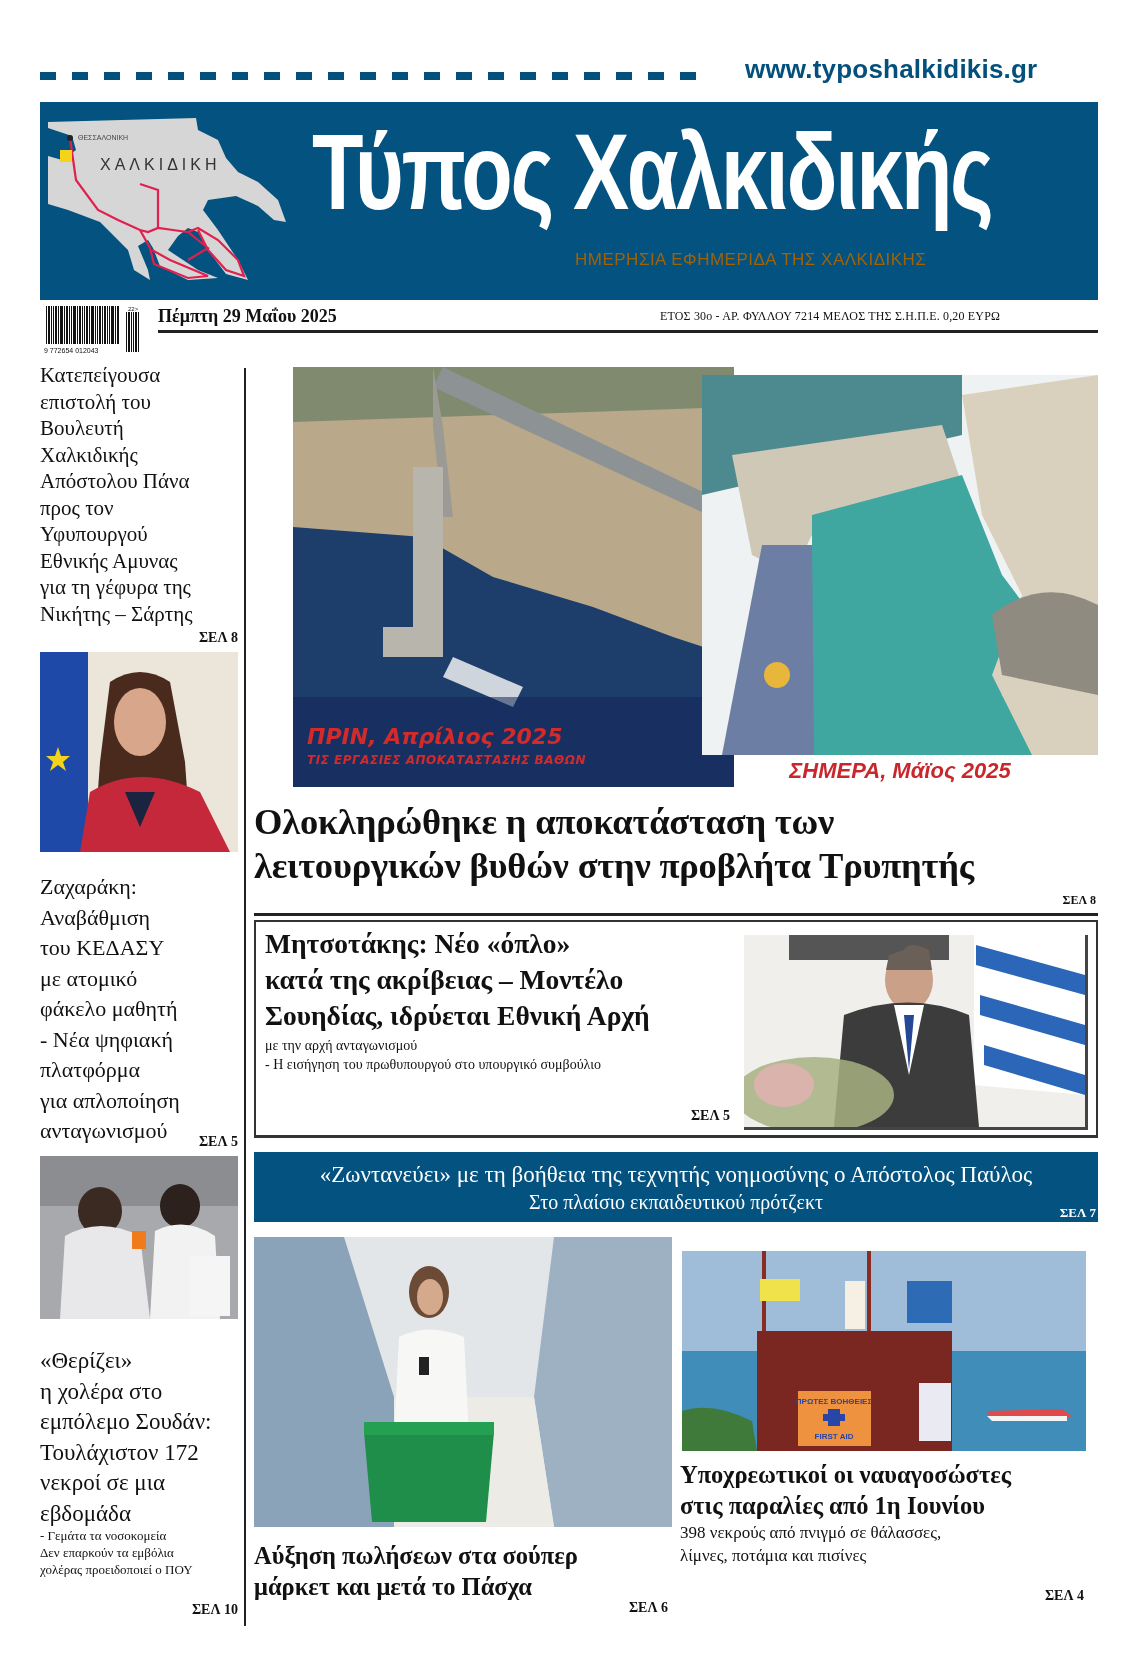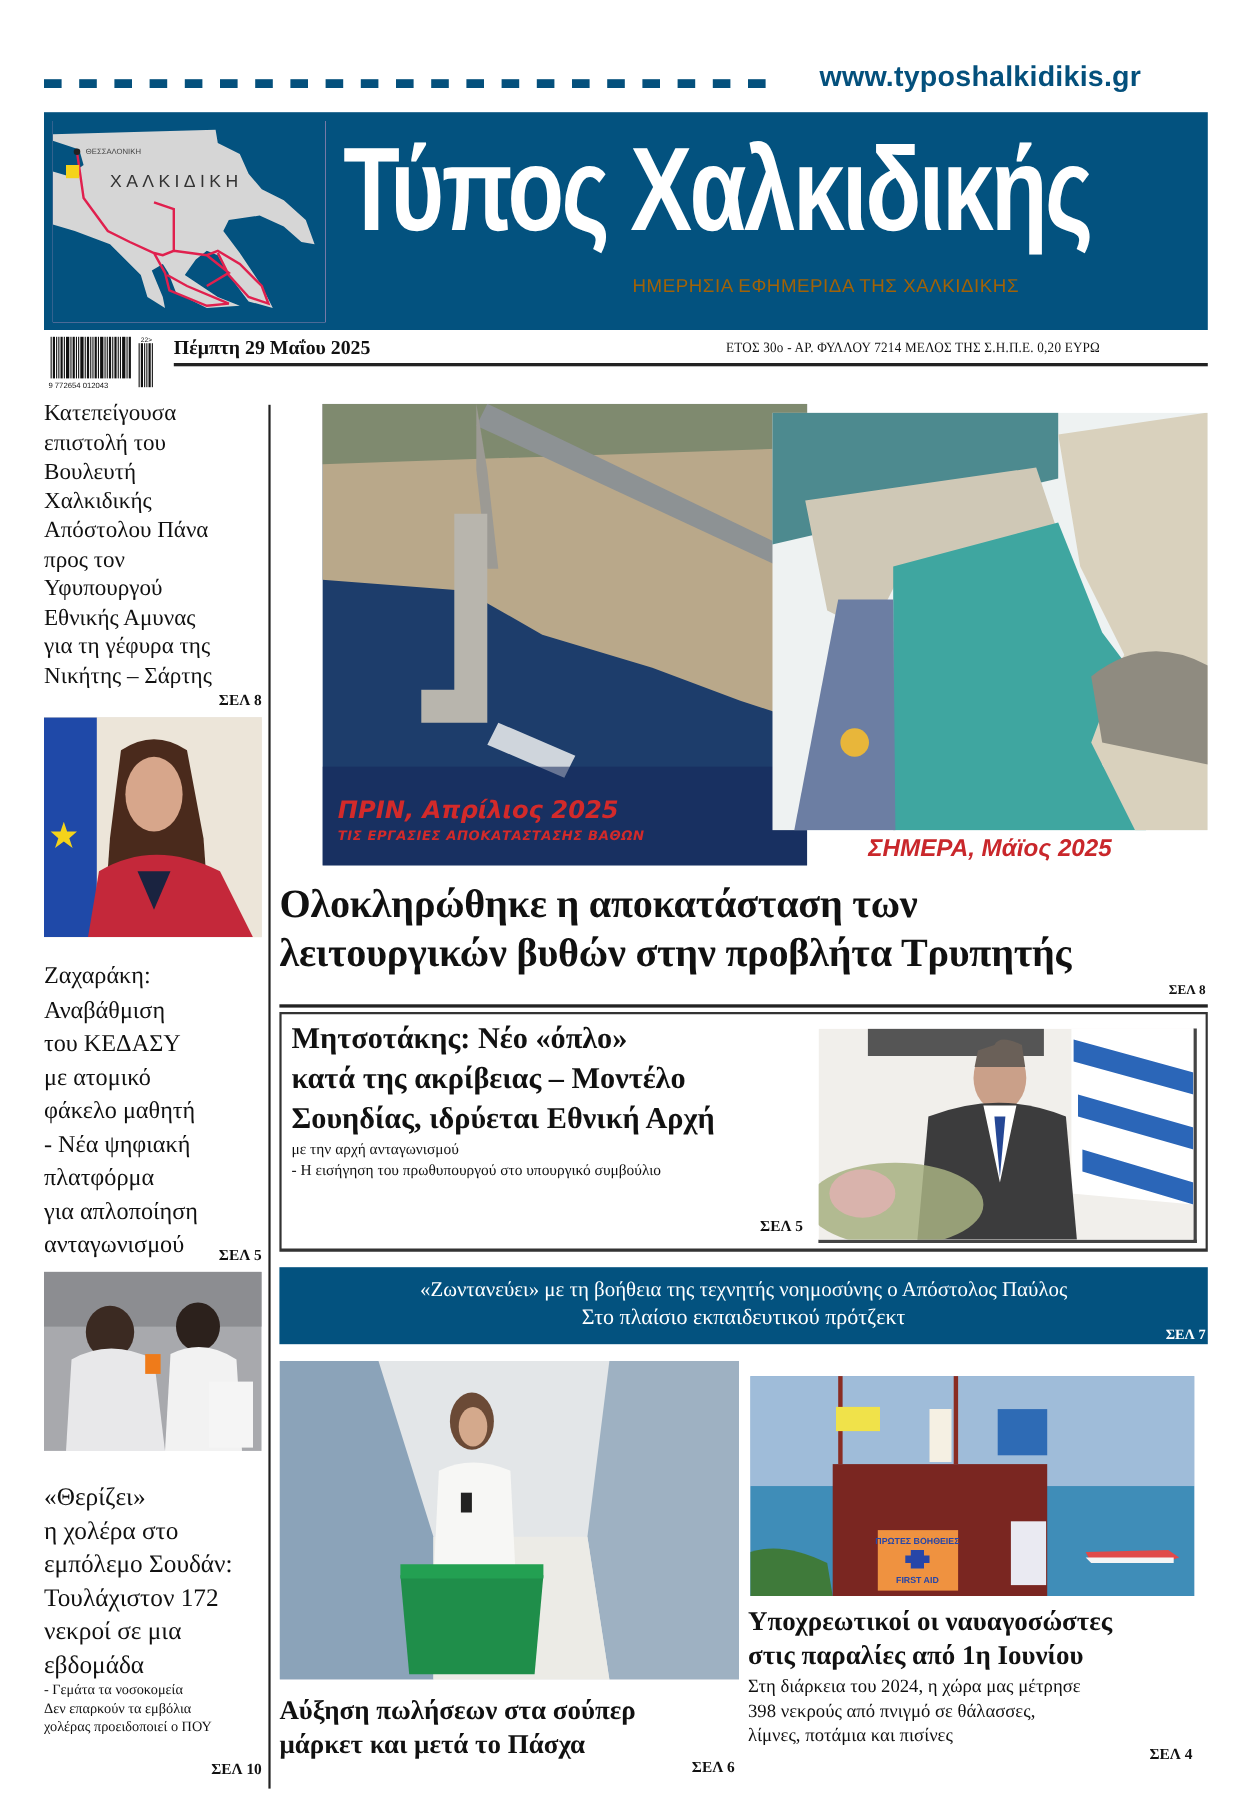--- a/index.html
+++ b/index.html
@@ -36,21 +36,21 @@
 
     
     .main-headline { left: 254px; top: 800px; width: 844px; font-weight: bold; font-size: 36.5px; line-height: 44px; letter-spacing: -0.2px; }
     .rule-thick { height: 3px; background: #222; }
 
     .boxed { left: 254px; top: 920px; width: 844px; height: 218px; border: 2px solid #333; border-bottom-width: 3px; }
     .mits-headline { left: 265px; top: 926px; width: 460px; font-weight: bold; font-size: 27.5px; line-height: 36px; }
     .mits-body { left: 265px; top: 1036px; width: 470px; font-size: 14px; line-height: 19px; }
 
     .banner { left: 254px; top: 1152px; width: 844px; height: 70px; background: #03527f; color: #fff; text-align: center; }
-    .banner-line1 { font-size: 19px; margin-top: 10px; }
+    .banner-line1 { font-size: 23px; margin-top: 10px; }
     .banner-line2 { font-size: 20px; margin-top: 3px; }
 
     .lower-head { font-weight: bold; font-size: 24.5px; line-height: 31px; }
     .lower-body { font-size: 17px; line-height: 22.5px; }
   </style>
 </head>
 <body>
 
 <div class="abs dash-row">
   <span></span>
@@ -317,17 +317,16 @@
     <rect x="237" y="132" width="32" height="58" fill="#eaeaf2"></rect>
     <path d="M305 160 L380 158 L390 165 L375 170 L310 170 Z" fill="#e04a4a"></path>
     <path d="M305 165 L385 165 L385 170 L310 170 Z" fill="#f5f5f5"></path>
   </svg>
 </div>
 <div class="abs lower-head" style="left:680px; top:1459px; width:420px;">
   <div>Υποχρεωτικοί οι ναυαγοσώστες</div>
   <div>στις παραλίες από 1η Ιουνίου</div>
 </div>
 <div class="abs lower-body" style="left:680px; top:1522px; width:420px;">
-  <div>Στη διάρκεια του 2024, η χώρα μας μέτρησε</div>
   <div>398 νεκρούς από πνιγμό σε θάλασσες,</div>
   <div>λίμνες, ποτάμια και πισίνες</div>
 </div>
 <div class="abs sel" style="left:980px; top:1588px; width:104px;">ΣΕΛ 4</div>
 
 </body></html>

